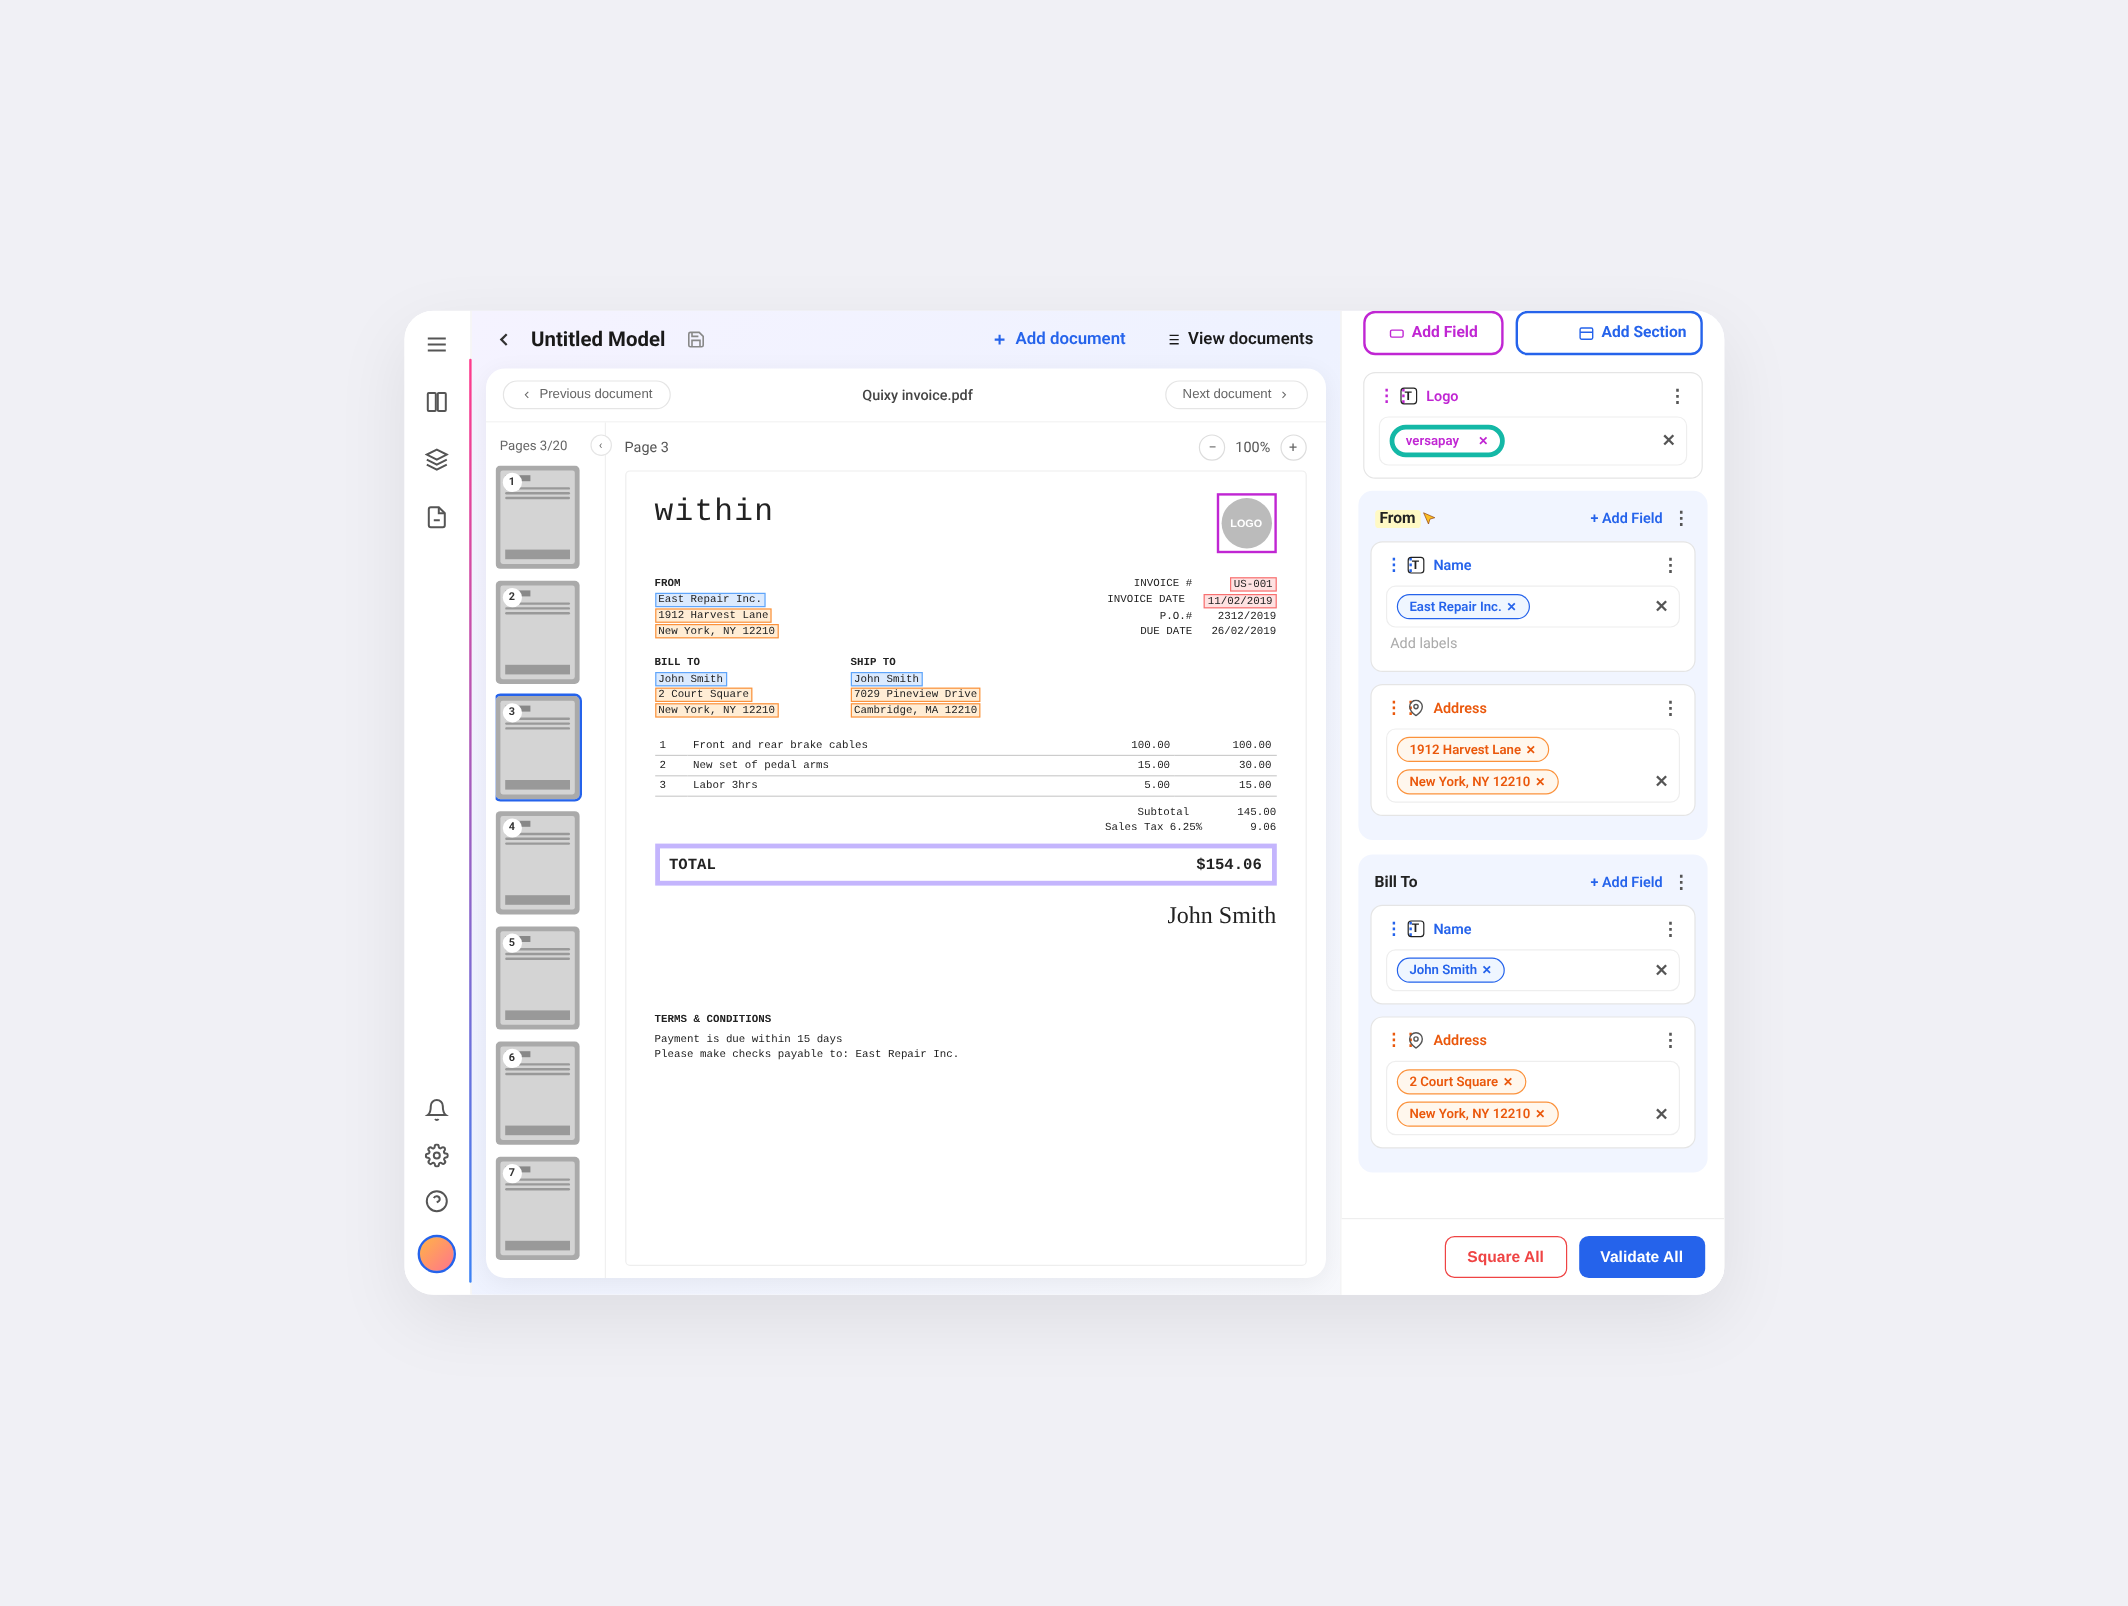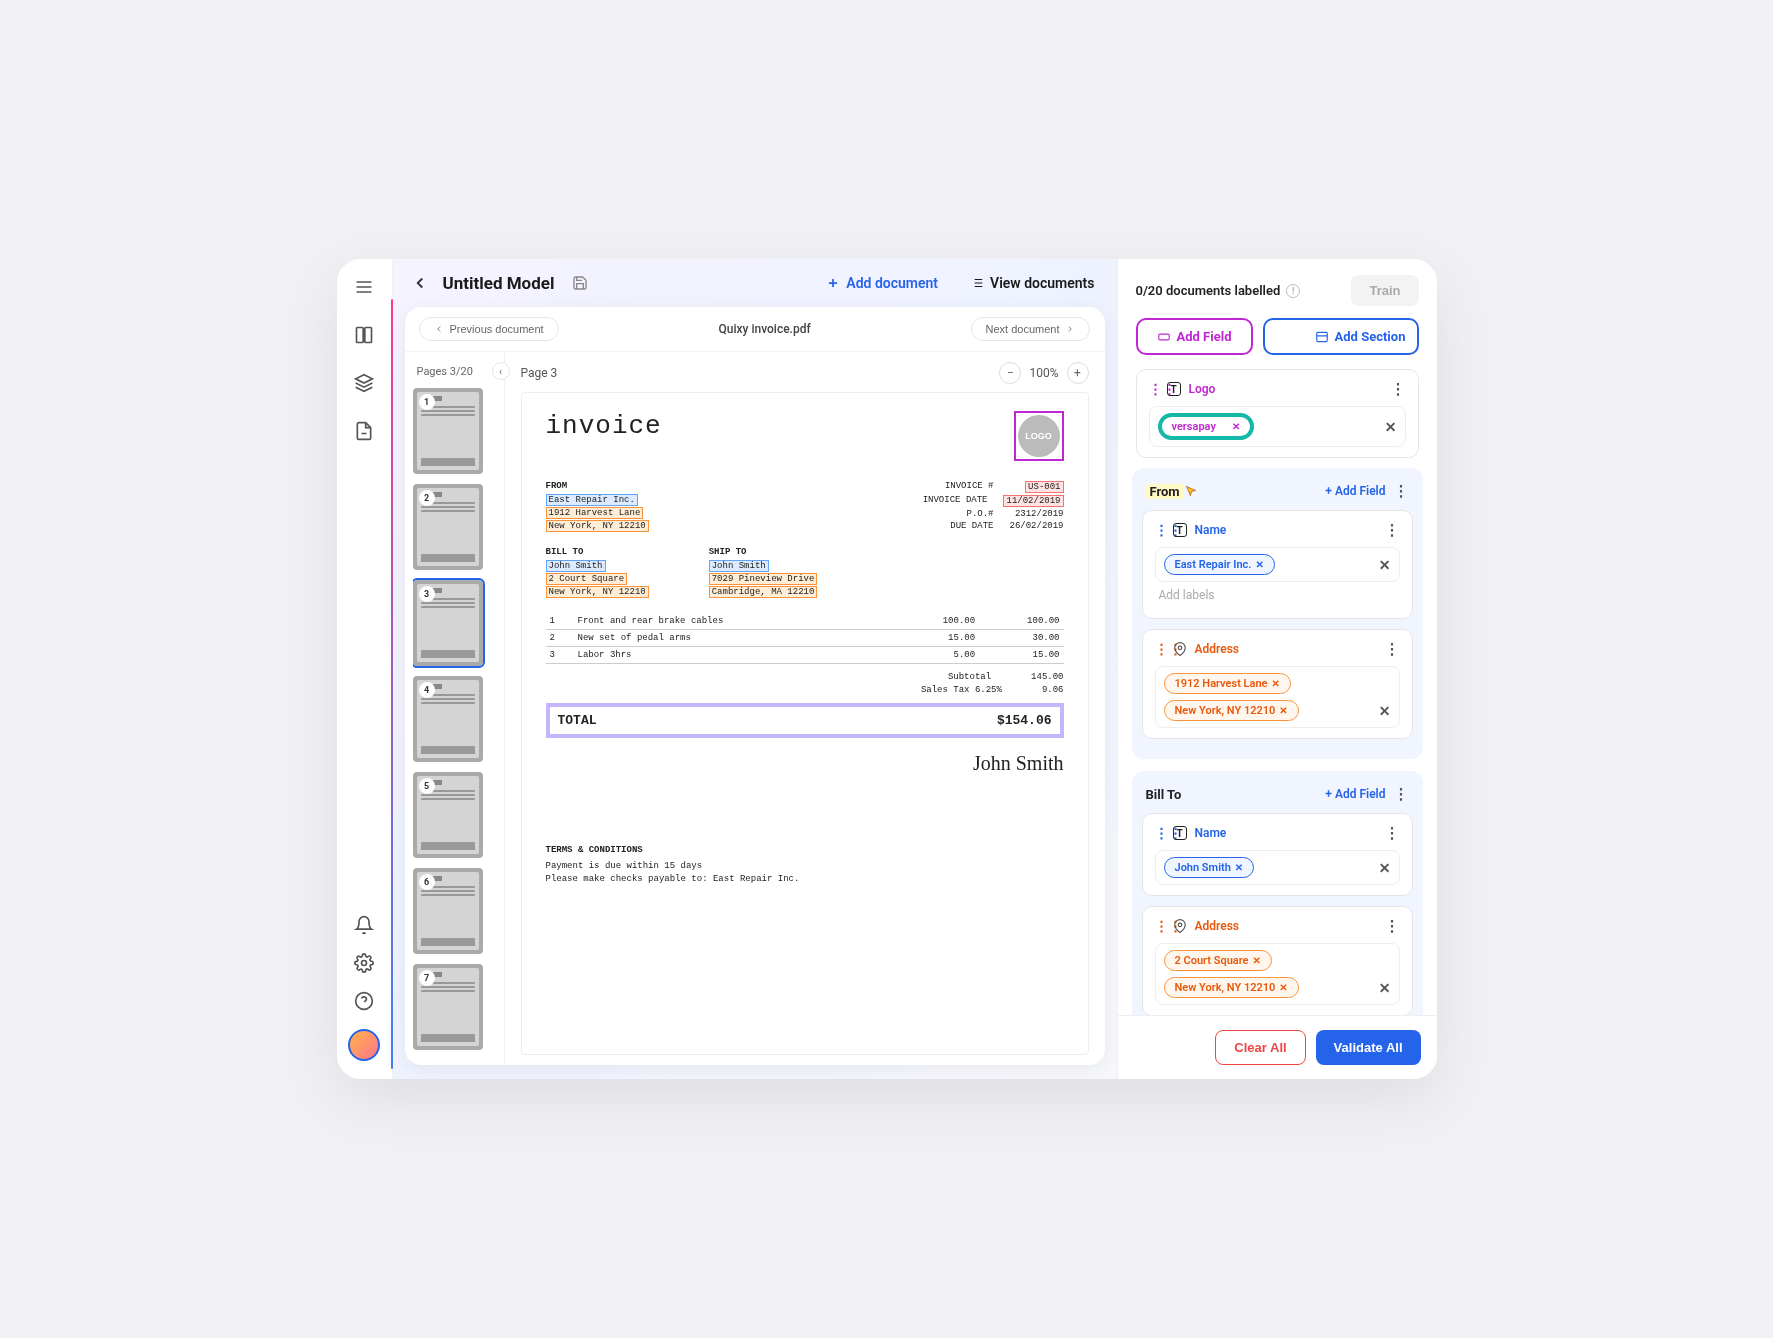--- a/index.html
+++ b/index.html
@@ -323,21 +323,21 @@
             <div class="page-toolbar">
               <span>Page 3</span>
               <div class="zoom">
                 <div class="zoom-btn">−</div>
                 <span>100%</span>
                 <div class="zoom-btn">+</div>
               </div>
             </div>
             <div class="page-sheet">
               <div class="inv-head">
-                <div class="inv-title">invoice</div>
+                <div class="inv-title">within</div>
                 <div class="inv-logo-box">
                     <div class="inv-logo">LOGO</div>
                   </div>
               </div>
               <div class="inv-row">
                 <div class="inv-col">
                   <div class="inv-label">FROM</div>
                   <div><span class="hl-blue">East Repair Inc.</span></div>
                   <div><span class="hl-orange">1912 Harvest Lane</span></div>
                   <div><span class="hl-orange">New York, NY 12210</span></div>
@@ -417,26 +417,20 @@
                 <div class="line">Payment is due within 15 days</div>
                 <div class="line">Please make checks payable to: East Repair Inc.</div>
               </div>
             </div>
           </div>
         </div>
       </div>
     </div>
 
     <div class="right-panel">
-      <div class="rp-header">
-        <span>0/20 documents labelled</span>
-        <span class="info-dot">!</span>
-        <span class="spacer"></span>
-        <button class="train-btn">Train</button>
-      </div>
       <div class="rp-buttons">
         <div class="pill-btn pill-magenta">
           <svg width="14" height="14" viewBox="0 0 24 24" fill="none" stroke="currentColor" stroke-width="2">
               <rect x="3" y="7" width="18" height="10" rx="2"></rect>
             </svg>
           <span>Add Field</span>
         </div>
         <div class="pill-btn pill-blue">
           <svg width="14" height="14" viewBox="0 0 24 24" fill="none" stroke="currentColor" stroke-width="2">
               <rect x="3" y="4" width="18" height="16" rx="2"></rect>
@@ -556,18 +550,18 @@
                   <span class="x">✕</span>
                 </span>
               <span class="clear-x">✕</span>
             </div>
           </div>
         </div>
 
       </div>
 
       <div class="rp-footer">
-        <button class="btn-outline-red">Clear All</button>
+        <button class="btn-outline-red">Square All</button>
         <button class="btn-solid-blue">Validate All</button>
       </div>
     </div>
   </div>
 </div>
 
 </body></html>

